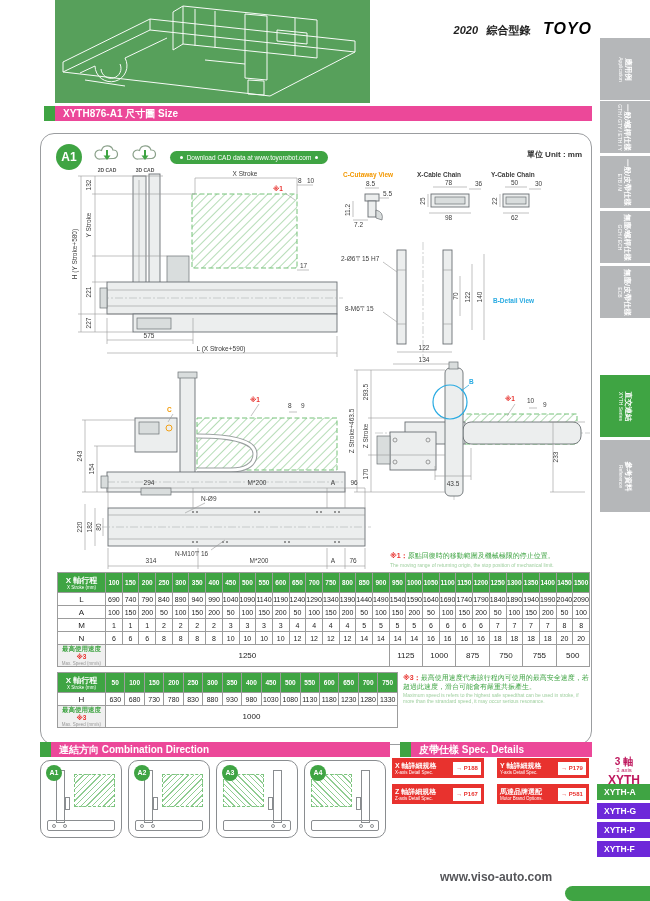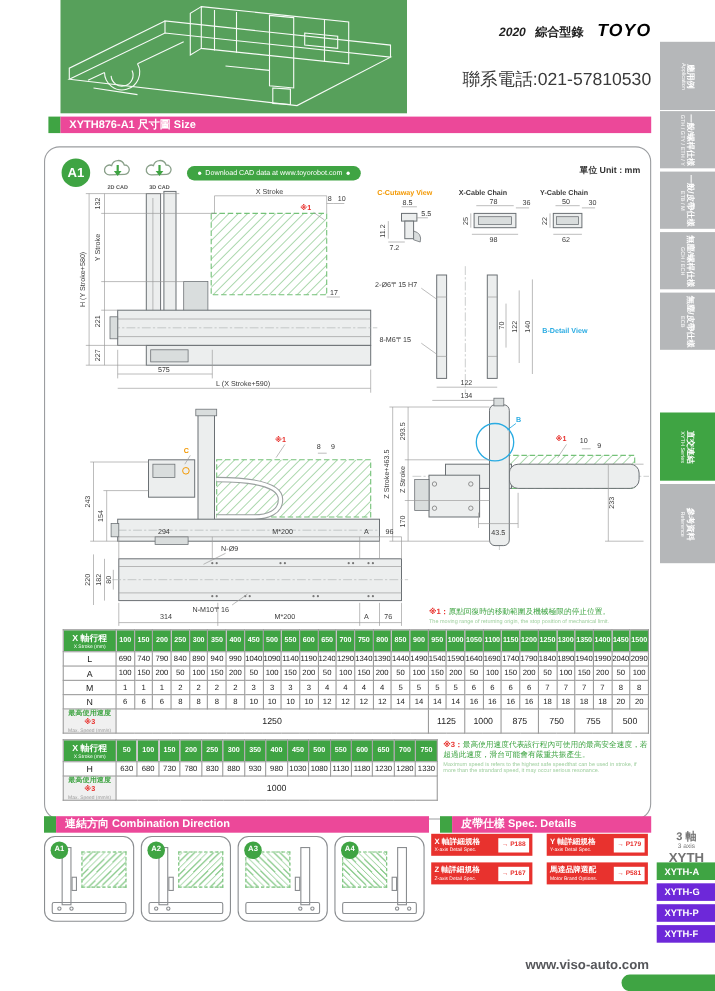--- a/index.html
+++ b/index.html
@@ -90,29 +90,29 @@
   .card .hatch { position:absolute; left:33px; top:13px; width:41px; height:33px; border:1px dashed #7cc47e; background:repeating-linear-gradient(-45deg, rgba(124,196,126,0) 0 3px, rgba(124,196,126,0.85) 3px 4px); }
 
   
   .specbtn { position:absolute; width:92px; height:20px; background:#e8322e; display:flex; align-items:center; padding:2px 3px; }
   .specbtn .txt { flex:1; color:#fff; line-height:1; }
   .specbtn .txt .zh { font-size:7px; font-weight:bold; line-height:8px; white-space:nowrap; }
   .specbtn .txt .en { font-size:4.5px; line-height:5px; white-space:nowrap; }
   .specbtn .pg { width:28px; height:13px; background:#fff; color:#e8322e; font-size:6px; font-weight:bold; text-align:center; line-height:13px; }
 
   
-  #axis3 { position:absolute; left:598px; top:756px; width:52px; text-align:center; color:#737373; }
+  #axis3 { position:absolute; left:598px; top:756px; width:52px; text-align:center; color:#be185d; }
   #axis3 .a1 { font-size:10px; font-weight:bold; line-height:11px; }
   #axis3 .a2 { font-size:6px; line-height:7px; }
   #axis3 .a3 { font-size:12px; font-weight:bold; line-height:12px; }
   .stab { position:absolute; left:597px; width:53px; height:16px; background:#6d28d9; color:#fff; font-size:8.5px; font-weight:bold; line-height:16px; padding-left:7px; }
   .stab.active { background:#3fa443; }
 
   
-  #url { position:absolute; left:440px; top:870px; width:150px; text-align:right; font-size:12px; font-weight:bold; color:#55565a; }
+  #url { position:absolute; left:440px; top:870px; width:150px; font-size:12px; font-weight:bold; color:#55565a; }
   #corner { position:absolute; left:565px; top:886px; width:85px; height:15px; background:#3fa443; border-radius:8px 0 0 8px; }
 </style>
 </head>
 <body>
 
 <div id="page">
 
   <div id="hero">
     <svg width="315" height="103" viewBox="0 0 315 103">
       <g stroke="#ffffff" stroke-width="1" fill="none" opacity="0.95">
@@ -131,21 +131,20 @@
         <path d="M30 80 L70 86 M150 60 L190 64"></path>
       </g>
     </svg>
   </div>
 
   <div id="brand">
     <span class="yr">2020</span>
     <span class="cat">綜合型錄</span>
     <span class="logo">TOYO</span>
   </div>
-  <div id="phone">聯系電話:021-57810530</div>
 
   <div id="sidebar">
       <div class="side-tab" style="top: 38px; height: 62px;">
         <div class="rot">
           <div class="zl">應用例</div>
           <div class="el">Application</div>
         </div>
       </div>
       <div class="side-tab" style="top: 101px; height: 52px;">
         <div class="rot">

